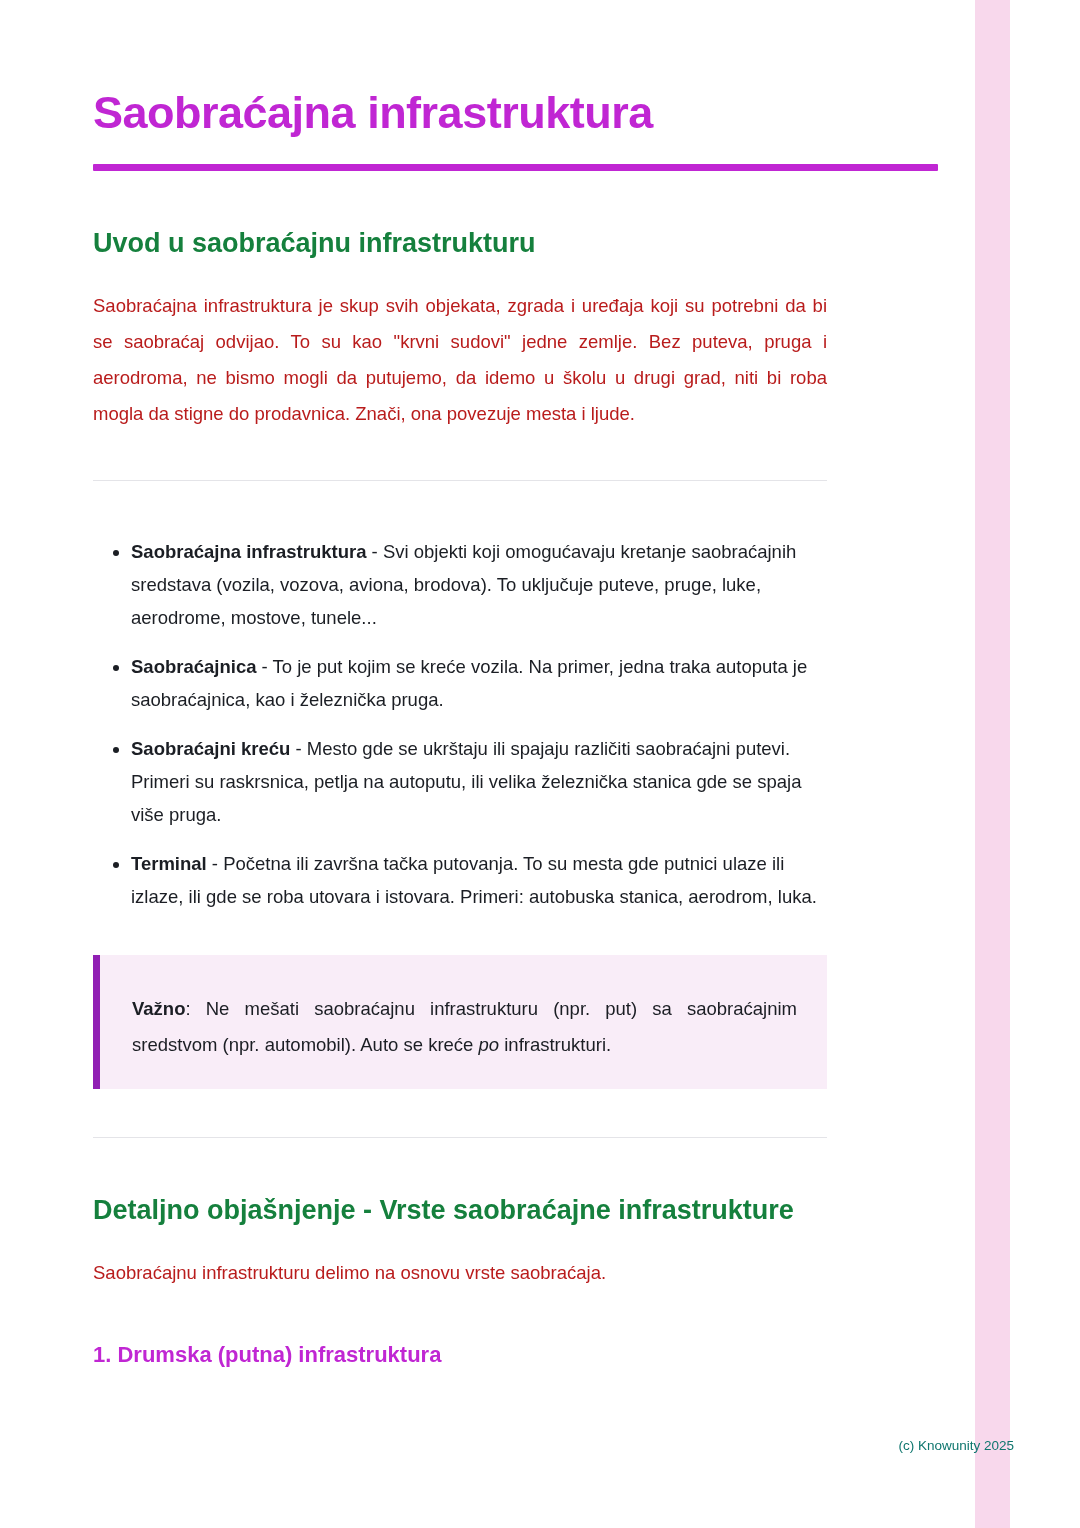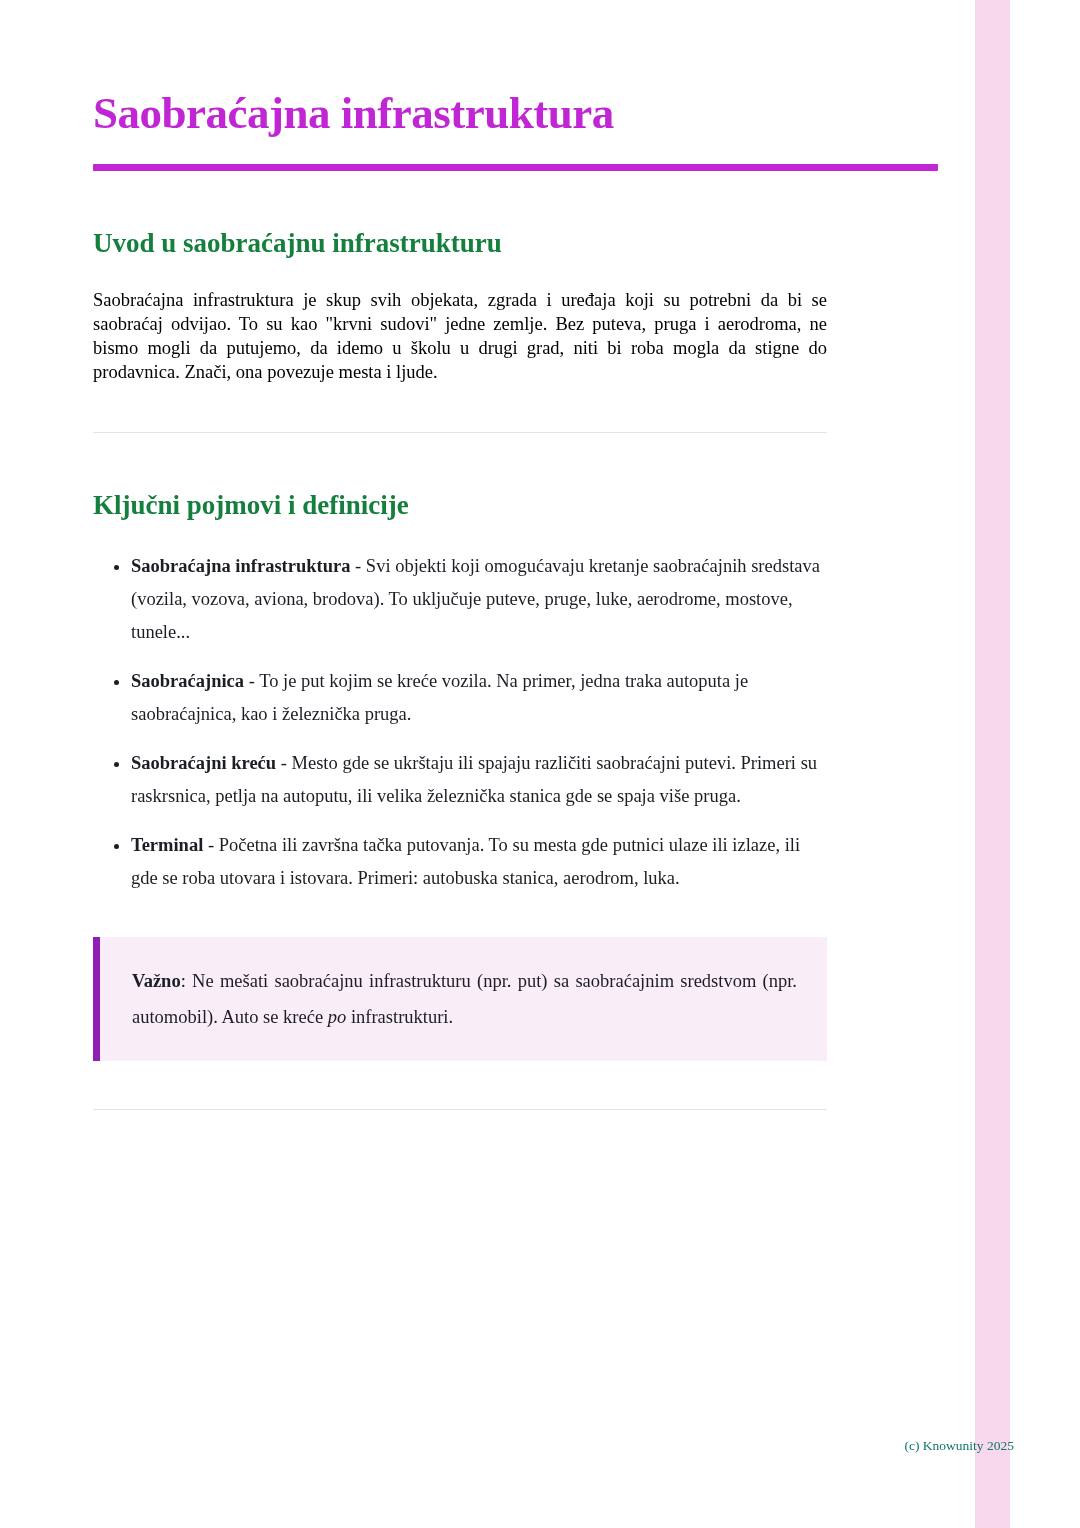--- a/index.html
+++ b/index.html
@@ -3,21 +3,21 @@
 <meta charset="utf-8">
 <style>
   * { box-sizing: border-box; }
   html, body { margin: 0; padding: 0; background: #ffffff; }
   .page {
     position: relative;
     width: 1080px;
     height: 1528px;
     background: #ffffff;
     overflow: hidden;
-    font-family: Liberation Serif, serif;
+    font-family: Liberation Sans, sans-serif;
     color: #1b1e24;
   }
   .stripe {
     position: absolute;
     top: 0; bottom: 0;
     left: 975px;
     width: 35px;
     background: #f8d8ec;
     z-index: 1;
   }
@@ -48,22 +48,22 @@
   h2.section-heading {
     margin: 0 0 26px 0;
     font-size: 27px;
     line-height: 37px;
     font-weight: 700;
     color: #15803d;
   }
   p.body-text {
     margin: 0;
     font-size: 18.5px;
-    line-height: 24px;
-    color: #000000;
+    line-height: 36px;
+    color: #b91c1c;
   }
   .justify { text-align: justify; }
   hr.divider {
     border: none;
     border-top: 1px solid #e4e4e8;
     margin: 48px 0 0 0;
     width: 734px;
   }
   ul.term-list {
     margin: 0;
@@ -74,21 +74,21 @@
     line-height: 33px;
     margin-bottom: 16px;
     margin-left: 7px;
   }
   ul.term-list li:last-child { margin-bottom: 0; }
   .term { font-weight: 700; }
   .callout {
     margin-top: 42px;
     background: #f9edf8;
     border-left: 7px solid #911fb4;
-    padding: 26px 30px 26px 32px;
+    padding: 36px 30px 26px 32px;
     width: 734px;
   }
   .callout p {
     margin: 0;
     font-size: 18.5px;
     line-height: 36px;
   }
   .callout strong { font-weight: 700; }
   .callout em { font-style: italic; }
   h3.sub-heading {
@@ -121,33 +121,37 @@
     <div class="title-rule"></div>
 
     <section class="section">
       <h2 class="section-heading">Uvod u saobraćajnu infrastrukturu</h2>
       <p class="body-text justify">Saobraćajna infrastruktura je skup svih objekata, zgrada i uređaja koji su potrebni da bi se saobraćaj odvijao. To su kao "krvni sudovi" jedne zemlje. Bez puteva, pruga i aerodroma, ne bismo mogli da putujemo, da idemo u školu u drugi grad, niti bi roba mogla da stigne do prodavnica. Znači, ona povezuje mesta i ljude.</p>
     </section>
 
     <hr class="divider">
 
     <section class="section">
-      <h2 class="section-heading">Ključni pojmovi i definicije</h2>
       <ul class="term-list">
         <li><span class="term">Saobraćajna infrastruktura</span><span> - Svi objekti koji omogućavaju kretanje saobraćajnih sredstava (vozila, vozova, aviona, brodova). To uključuje puteve, pruge, luke, aerodrome, mostove, tunele...</span></li>
         <li><span class="term">Saobraćajnica</span><span> - To je put kojim se kreće vozila. Na primer, jedna traka autoputa je saobraćajnica, kao i železnička pruga.</span></li>
         <li><span class="term">Saobraćajni kreću</span><span> - Mesto gde se ukrštaju ili spajaju različiti saobraćajni putevi. Primeri su raskrsnica, petlja na autoputu, ili velika železnička stanica gde se spaja više pruga.</span></li>
         <li><span class="term">Terminal</span><span> - Početna ili završna tačka putovanja. To su mesta gde putnici ulaze ili izlaze, ili gde se roba utovara i istovara. Primeri: autobuska stanica, aerodrom, luka.</span></li>
       </ul>
 
       <aside class="callout">
         <p class="justify"><strong>Važno</strong><span>: Ne mešati saobraćajnu infrastrukturu (npr. put) sa saobraćajnim sredstvom (npr. automobil). Auto se kreće </span><em>po</em><span> infrastrukturi.</span></p>
       </aside>
     </section>
 
     <hr class="divider">
 
+    <section class="section">
+      <h2 class="section-heading">Detaljno objašnjenje - Vrste saobraćajne infrastrukture</h2>
+      <p class="body-text details-body">Saobraćajnu infrastrukturu delimo na osnovu vrste saobraćaja.</p>
+      <h3 class="sub-heading">1. Drumska (putna) infrastruktura</h3>
+    </section>
 
   </main>
 
   <div class="footer">(c) Knowunity 2025</div>
 
 </div>
 
 </body></html>

